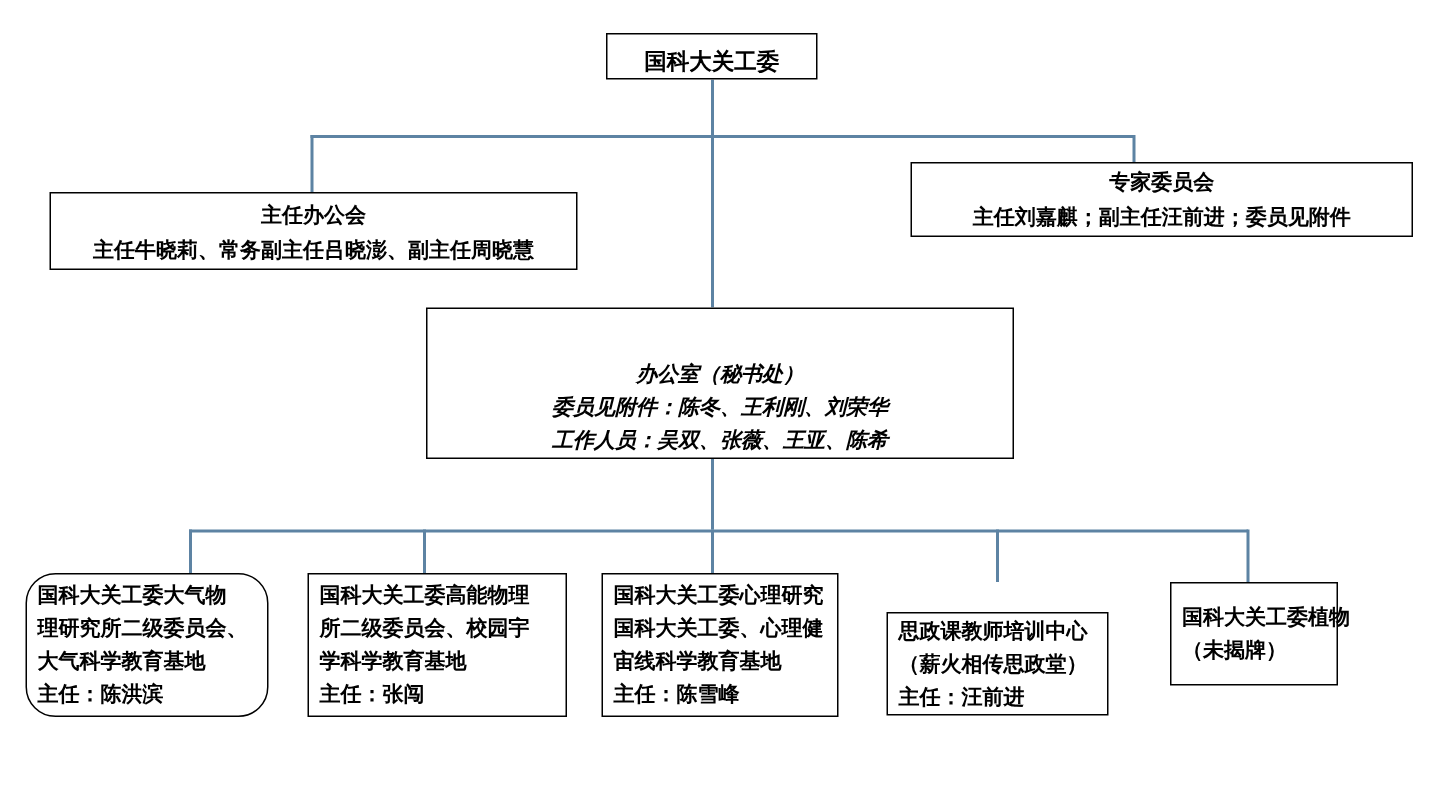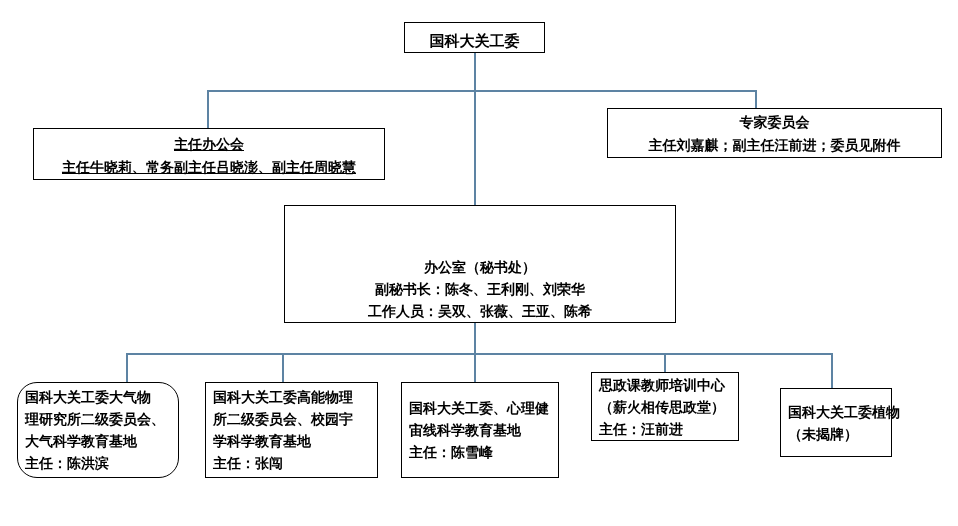--- a/index.html
+++ b/index.html
@@ -25,27 +25,27 @@
   .node.center { text-align: center; align-items: center; justify-content: flex-end; }
   .node.leftalign { text-align: left; align-items: flex-start; padding: 2px 4px 2px 7px; }
   .node .line { line-height: 22px; white-space: nowrap; }
   .lh23 .line { line-height: 23px; }
   .connector { position: absolute; background: #5d83a3; }
   .h-line { height: 1.5px; }
   .v-line { width: 1.5px; }
 
   
   #node-root   { left: 404px; top: 22px;  width: 141px; height: 31px; font-size: 15px; }
-  #node-dmeet  { left: 33px;  top: 128px; width: 352px; height: 52px; text-decoration: underline; }
+  #node-dmeet  { left: 33px;  top: 128px; width: 352px; height: 52px; }
   #node-expert { left: 607px; top: 108px; width: 335px; height: 50px; }
-  #node-office { left: 284px; top: 205px; width: 392px; height: 118px; }
+  #node-office { left: 284px; top: 205px; width: 392px; height: 101px; font-style: italic; }
   #node-b1 { left: 17px;  top: 382px; width: 162px; height: 96px; border-radius: 20px; }
   #node-b2 { left: 205px; top: 382px; width: 173px; height: 96px; text-align: center; }
   #node-b3 { left: 401px; top: 382px; width: 158px; height: 96px; }
-  #node-b4 { left: 591px; top: 372px; width: 148px; height: 69px; text-align: center; }
+  #node-b4 { left: 591px; top: 408px; width: 148px; height: 69px; text-align: center; }
   #node-b5 { left: 780px; top: 388px; width: 112px; height: 69px; }
 
   
   #c-root-down    { left: 474px; top: 53px;  height: 37px; }
   #c-h1           { left: 207px; top: 90px;  width: 549px; }
   #c-dmeet-down   { left: 207px; top: 90px;  height: 38px; }
   #c-expert-down  { left: 755px; top: 90px;  height: 36px; }
   #c-office-down  { left: 474px; top: 90px;  height: 115px; }
   #c-office-out   { left: 474px; top: 296px; height: 57px; }
   #c-h2           { left: 126px; top: 353px; width: 706px; }
@@ -82,39 +82,40 @@
     <div class="line">主任牛晓莉、常务副主任吕晓澎、副主任周晓慧</div>
   </div>
 
   <div class="node center lh23" id="node-expert">
     <div class="line">专家委员会</div>
     <div class="line">主任刘嘉麒；副主任汪前进；委员见附件</div>
   </div>
 
   <div class="node center" id="node-office">
     <div class="line">办公室（秘书处）</div>
-    <div class="line">副秘书长：陈冬、王利刚、刘荣华</div>
+    <div class="line">委员见附件：陈冬、王利刚、刘荣华</div>
     <div class="line">工作人员：吴双、张薇、王亚、陈希</div>
   </div>
 
   <div class="node leftalign" id="node-b1">
     <div class="line">国科大关工委大气物</div>
     <div class="line">理研究所二级委员会、</div>
     <div class="line">大气科学教育基地</div>
     <div class="line">主任：陈洪滨</div>
   </div>
 
   <div class="node leftalign" id="node-b2">
     <div class="line">国科大关工委高能物理</div>
     <div class="line">所二级委员会、校园宇</div>
     <div class="line">学科学教育基地</div>
     <div class="line">主任：张闯</div>
   </div>
 
   <div class="node leftalign" id="node-b3">
+    <div class="line">国科大关工委心理研究</div>
     <div class="line">国科大关工委、心理健</div>
     <div class="line">宙线科学教育基地</div>
     <div class="line">主任：陈雪峰</div>
   </div>
 
   <div class="node leftalign" id="node-b4">
     <div class="line">思政课教师培训中心</div>
     <div class="line">（薪火相传思政堂）</div>
     <div class="line">主任：汪前进</div>
   </div>

